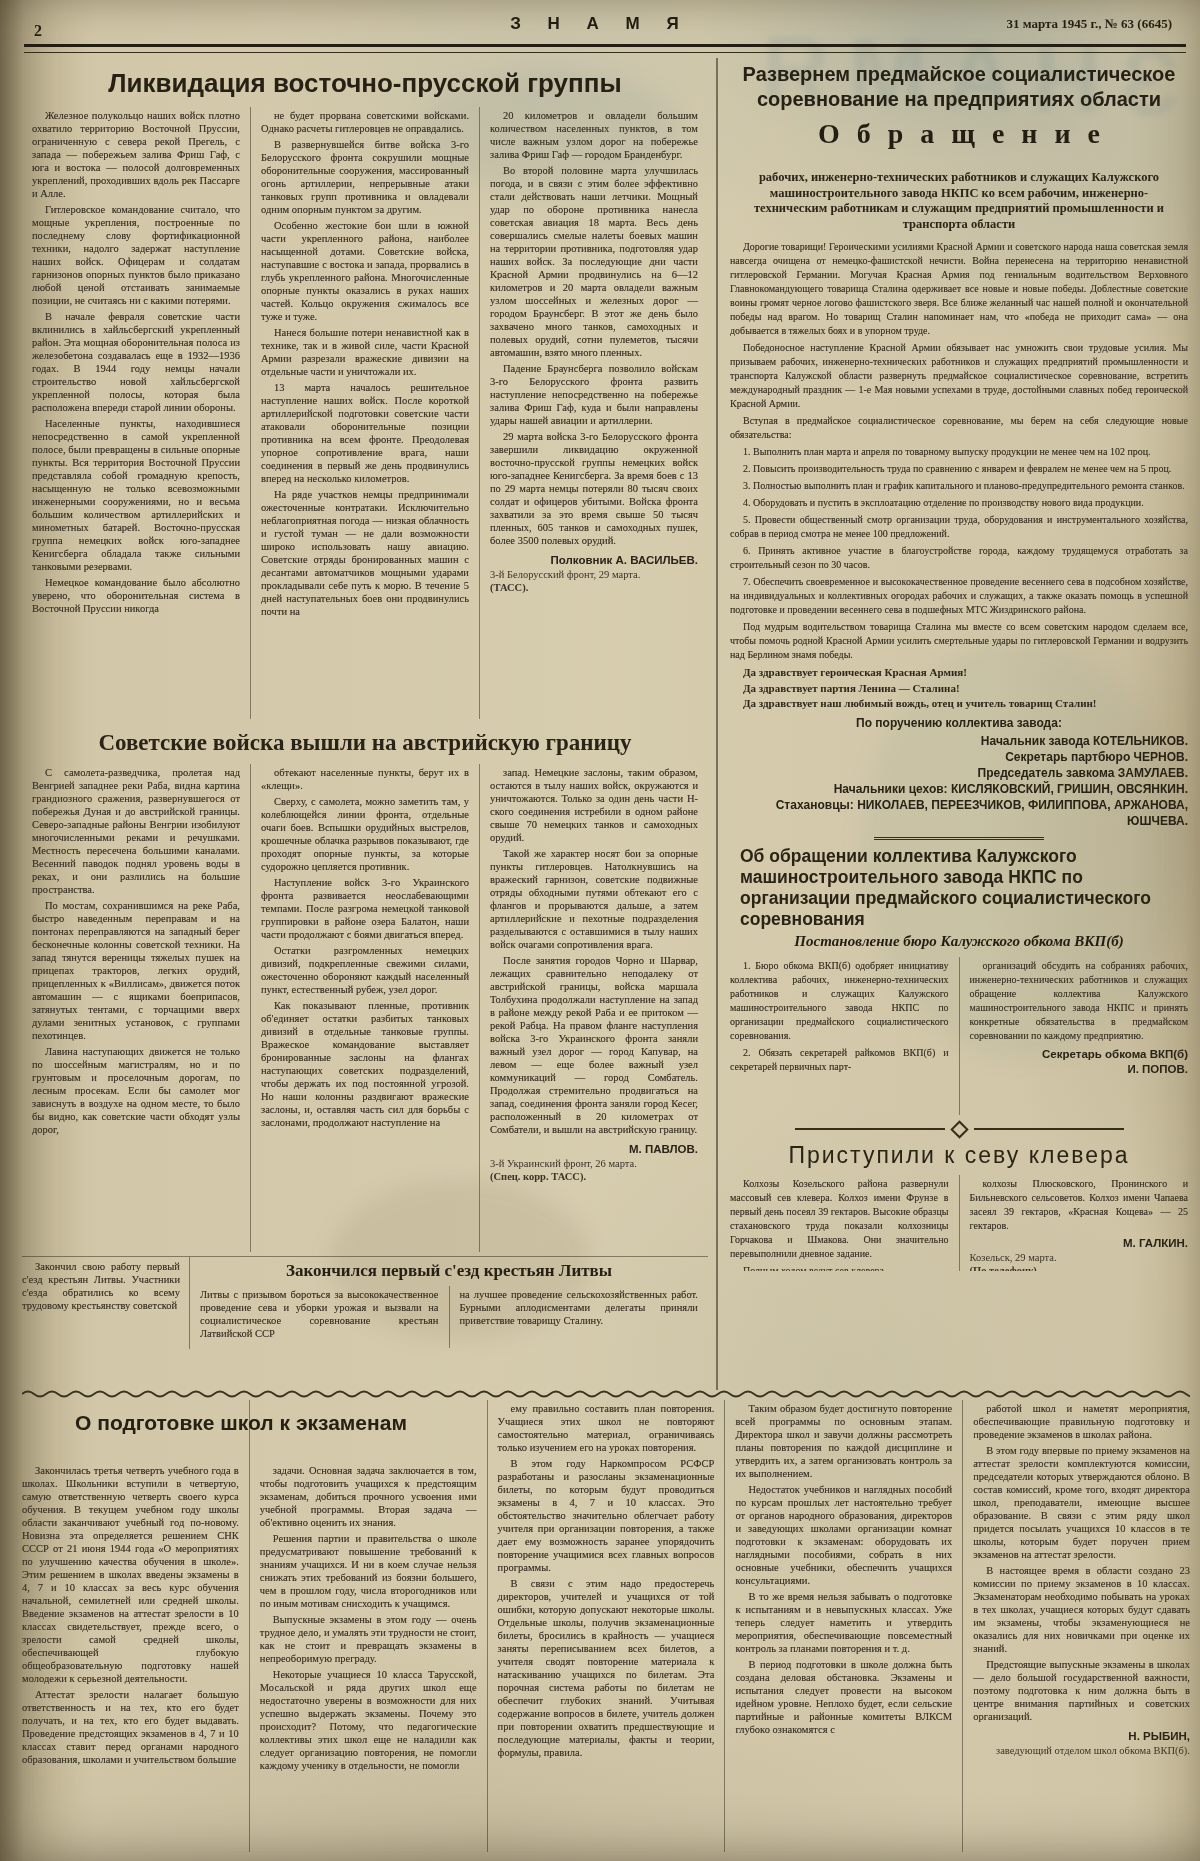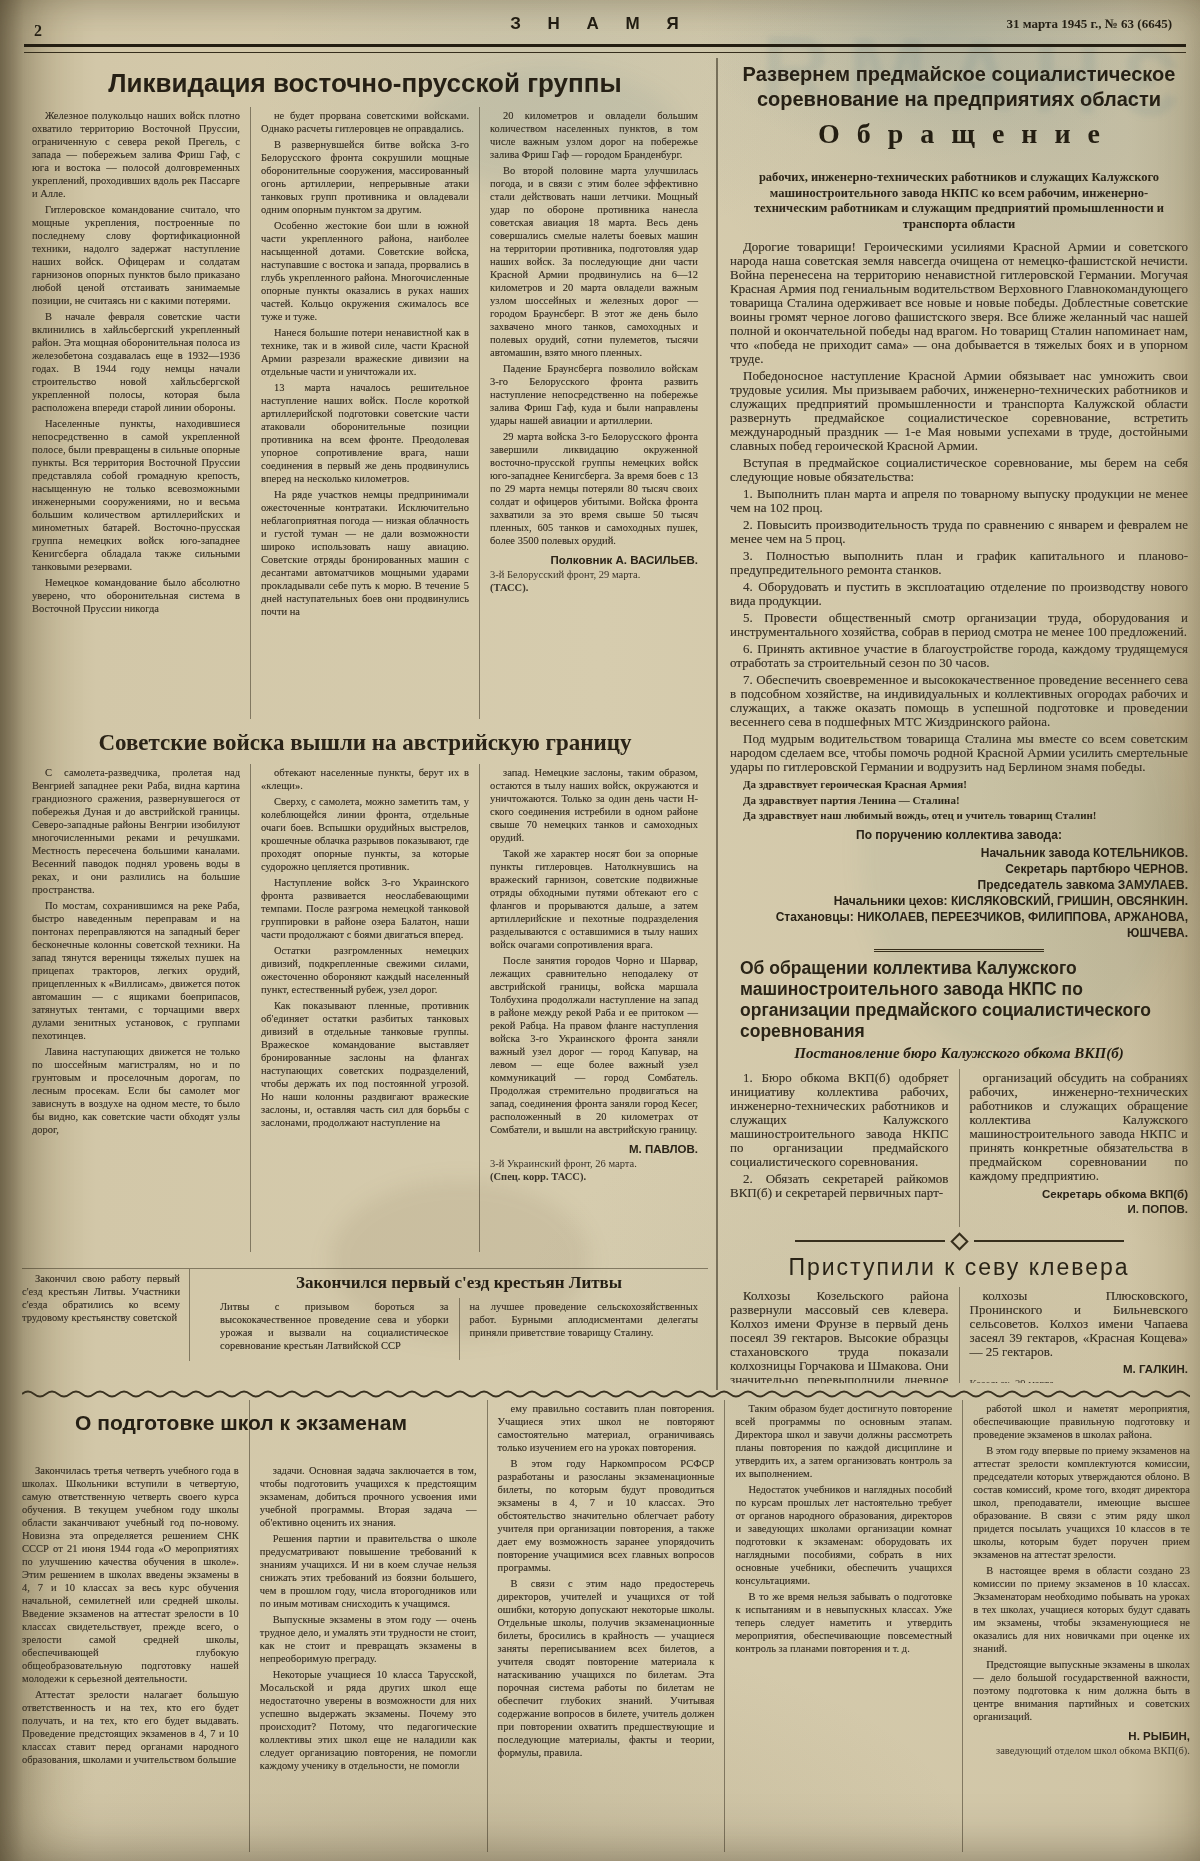--- a/index.html
+++ b/index.html
@@ -42,35 +42,35 @@
   .h-clover{margin:6px 0 7px;text-align:center;font:23px/26px "Liberation Sans","DejaVu Sans",sans-serif;letter-spacing:2px;color:#2a2417;}
   .h-litva{text-align:center;font:bold 17px/21px "Liberation Serif",serif;color:#262015;margin:0 0 5px;}
   .h-school{text-align:center;font:bold 21px/25px "Liberation Sans","DejaVu Sans",sans-serif;color:#262015;}
   
   .cols{display:flex;overflow:hidden;}
   .col{flex:1 1 0;padding:2px 10px 0;overflow:hidden;}
   .col+.col{border-left:1px solid rgba(48,40,24,.5);}
   .p{margin:0 0 3px;text-indent:13px;text-align:justify;
      font-size:10.5px;line-height:13px;color:#3b332
 6;text-shadow:0 0 .5px rgba(70,58,38,.55);}
-  .ap .p{font-size:13px;line-height:14px;}
+  .ap .p{font-size:10px;line-height:14px;}
   .byline{margin-top:6px;}
   .by-name{text-align:right;font:bold 11.5px/15px "Liberation Sans","DejaVu Sans",sans-serif;color:#2a2317;}
   .by-place{font:10.5px/13px "Liberation Serif",serif;}
   .by-agency{font:bold 10.5px/13px "Liberation Serif",serif;}
   .slogan{margin:1px 0;text-indent:13px;font:bold 11px/14.5px "Liberation Serif",serif;text-align:left;color:#2e2719;}
   .attrib{margin:5px 0 2px;text-align:center;font:bold 12px/15px "Liberation Sans","DejaVu Sans",sans-serif;color:#2a2317;}
   .sig{text-align:right;font:bold 12px/16px "Liberation Sans","DejaVu Sans",sans-serif;color:#29git2216;color:#292216;}
   .mini-rule{width:170px;margin:8px auto 6px;border-top:3px double #352c19;}
   .diamond-div{display:flex;align-items:center;justify-content:center;margin:8px 0 2px;}
   .diamond-div .ln{width:150px;height:2px;background:#362e1c;}
   .diamond-div .dm{width:9px;height:9px;border:2px solid #362e1c;transform:rotate(45deg);margin:0 8px;background:transparent;}
   .signer{margin-top:4px;text-align:right;font:bold 11.5px/15px "Liberation Sans","DejaVu Sans",sans-serif;color:#2a2317;}
   
-  .litva{display:flex;border-top:1px solid rgba(48,40,24,.5);margin-top:16px;height:92px;overflow:hidden;gap:20px;}
+  .litva{display:flex;border-top:1px solid rgba(48,40,24,.5);margin-top:4px;height:92px;overflow:hidden;}
   .litva-c1{flex:0 0 158px;padding:3px 9px 0 0;border-right:1px solid rgba(48,40,24,.5);}
   .litva-main{flex:1 1 auto;padding:3px 0 0 0;}
   
   .bottom{position:absolute;left:22px;top:1400px;width:1168px;height:452px;}
   .bottom .cols{height:452px;}
   .school-hd{position:absolute;left:6px;top:10px;width:426px;z-index:2;}
   .pad-top{padding-top:64px;}
   .clover-cols{height:96px;}
   .res-cols{height:158px;}
 </style>
@@ -268,20 +268,21 @@
       </div>
       <div class="col">
         <p class="p">ему правильно составить план повторения. Учащиеся этих школ не повторяют самостоятельно материал, ограничиваясь только изучением его на уроках повторения.</p>
         <p class="p">В этом году Наркомпросом РСФСР разработаны и разосланы экзаменационные билеты, по которым будут проводиться экзамены в 4, 7 и 10 классах. Это обстоятельство значительно облегчает работу учителя при организации повторения, а также дает ему возможность заранее упорядочить повторение учащимися всех главных вопросов программы.</p>
         <p class="p">В связи с этим надо предостеречь директоров, учителей и учащихся от той ошибки, которую допускают некоторые школы. Отдельные школы, получив экзаменационные билеты, бросились в крайность — учащиеся заняты переписыванием всех билетов, а учителя сводят повторение материала к натаскиванию учащихся по билетам. Эта порочная система работы по билетам не обеспечит глубоких знаний. Учитывая содержание вопросов в билете, учитель должен при повторении охватить предшествующие и последующие материалы, факты и теории, формулы, правила.</p>
       </div>
       <div class="col">
         <p class="p">Таким образом будет достигнуто повторение всей программы по основным этапам. Директора школ и завучи должны рассмотреть планы повторения по каждой дисциплине и утвердить их, а затем организовать контроль за их выполнением.</p>
         <p class="p">Недостаток учебников и наглядных пособий по курсам прошлых лет настоятельно требует от органов народного образования, директоров и заведующих школами организации комнат подготовки к экзаменам: оборудовать их наглядными пособиями, собрать в них основные учебники, обеспечить учащихся консультациями.</p>
         <p class="p">В то же время нельзя забывать о подготовке к испытаниям и в невыпускных классах. Уже теперь следует наметить и утвердить мероприятия, обеспечивающие повсеместный контроль за планами повторения и т. д.</p>
+        <p class="p">В период подготовки в школе должна быть создана деловая обстановка. Экзамены и испытания следует провести на высоком идейном уровне. Неплохо будет, если сельские партийные и районные комитеты ВЛКСМ глубоко ознакомятся с</p>
       </div>
       <div class="col" style="padding-right:0">
         <p class="p">работой школ и наметят мероприятия, обеспечивающие правильную подготовку и проведение экзаменов в школах района.</p>
         <p class="p">В этом году впервые по приему экзаменов на аттестат зрелости комплектуются комиссии, председатели которых утверждаются облоно. В состав комиссий, кроме того, входят директора школ, преподаватели, имеющие высшее образование. В связи с этим ряду школ придется посылать учащихся 10 классов в те школы, которым будет поручен прием экзаменов на аттестат зрелости.</p>
         <p class="p">В настоящее время в области создано 23 комиссии по приему экзаменов в 10 классах. Экзаменаторам необходимо побывать на уроках в тех школах, учащиеся которых будут сдавать им экзамены, чтобы экзаменующиеся не оказались для них новичками при оценке их знаний.</p>
         <p class="p">Предстоящие выпускные экзамены в школах — дело большой государственной важности, поэтому подготовка к ним должна быть в центре внимания партийных и советских организаций.</p>
         <div class="byline">
           <div class="by-name">Н. РЫБИН,</div>
           <div class="by-place" style="text-align:right">заведующий отделом школ обкома ВКП(б).</div>
         </div>

